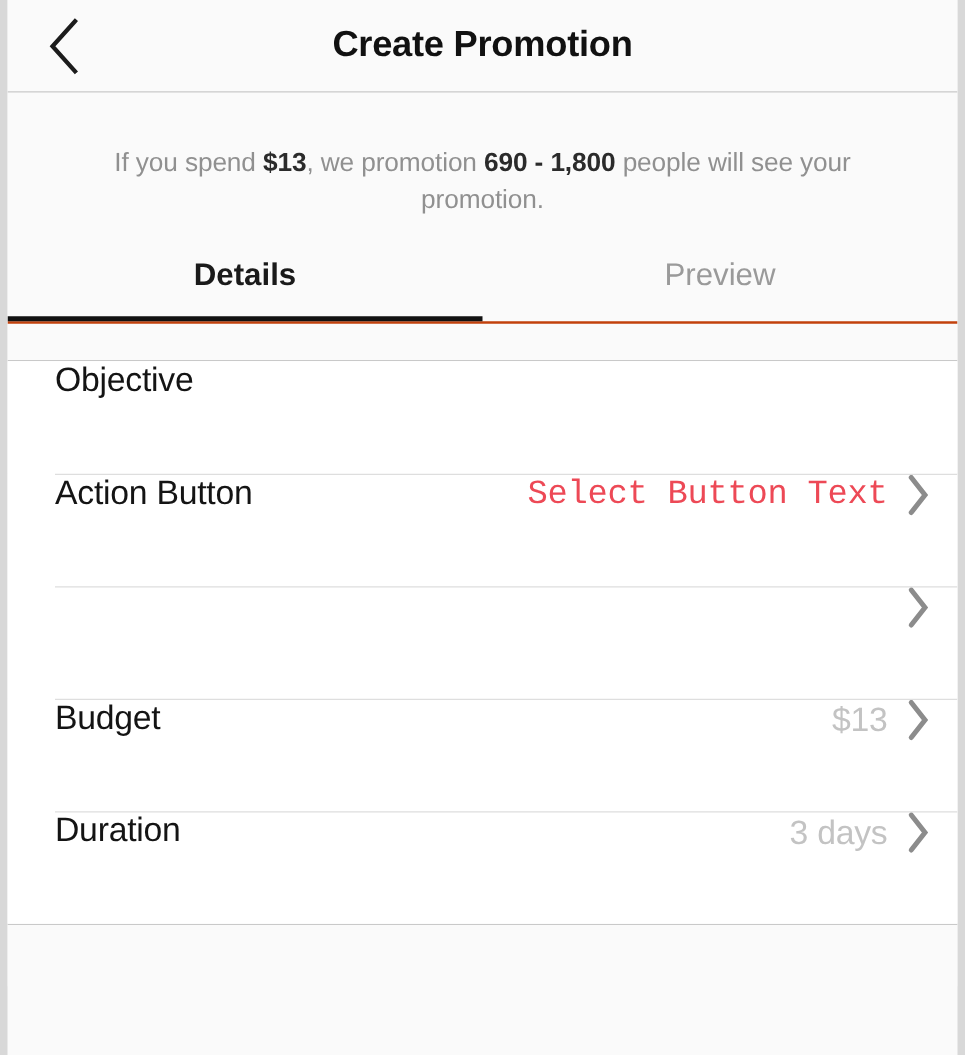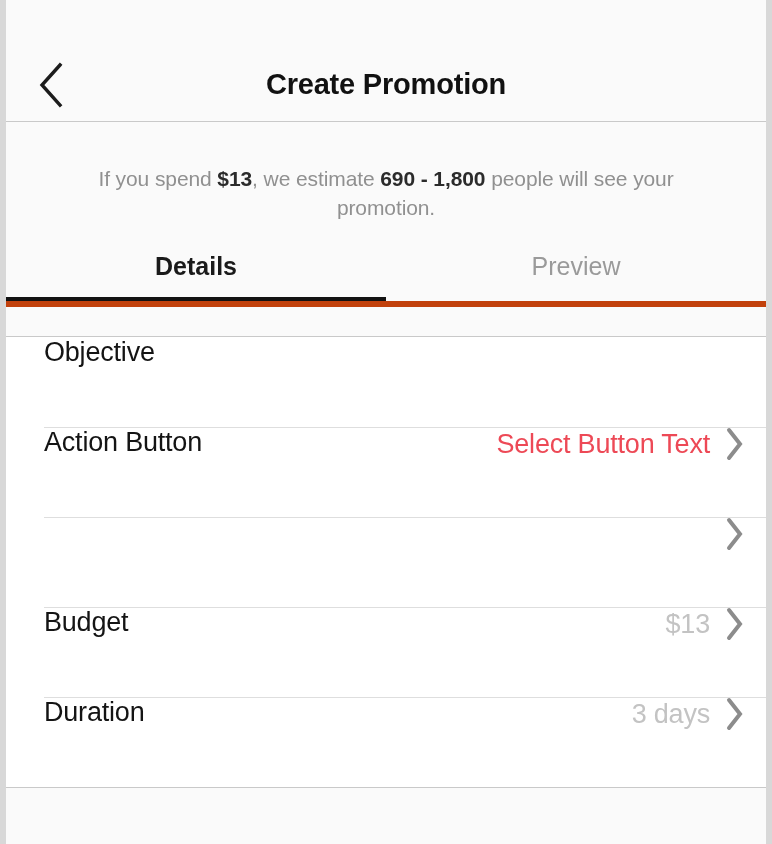--- a/index.html
+++ b/index.html
@@ -24,21 +24,20 @@
   }
 
   
   .nav-bar {
     position: relative;
     height: 74px;
     background: #fafafa;
     border-bottom: 1px solid #c9c9c9;
     display: flex;
     align-items: center;
-    margin-top: 48px;
   }
 
   .back-btn {
     position: absolute;
     left: 14px;
     top: 0;
     height: 74px;
     width: 62px;
     display: flex;
     align-items: center;
@@ -75,21 +74,21 @@
     color: #2b2b2b;
     font-weight: bold;
   }
 
   
   .tab-bar {
     position: relative;
     display: flex;
     height: 75px;
     background: #fafafa;
-    border-bottom: 6px solid #c2410c;
+    border-bottom: 2px solid #c2410c;
   }
 
   .tab {
     flex: 1 1 50%;
     display: flex;
     align-items: center;
     justify-content: center;
     font-size: 25px;
     cursor: pointer;
     position: relative;
@@ -163,21 +162,21 @@
     gap: 14px;
   }
 
   .row-value {
     font-size: 27px;
     letter-spacing: -0.2px;
     white-space: nowrap;
   }
 
   .row-value.muted { color: #c3c3c3; }
-  .row-value.accent { color: #ed4956; }
+  .row-value.accent { color: #ed4956; font-family: Liberation Mono, monospace; }
 
   .chev {
     display: block;
     flex: none;
   }
 
   
   .list-bottom-border {
     height: 1px;
     background: #c9c9c9;
@@ -196,21 +195,21 @@
   <div class="nav-bar">
     <button class="back-btn">
       <svg width="30" height="48" viewBox="0 0 30 48">
         <polyline points="24,4 6,24 24,44" fill="none" stroke="#1c1c1c" stroke-width="3.4" stroke-linecap="square" stroke-linejoin="miter"></polyline>
       </svg>
     </button>
     <div class="nav-title">Create Promotion</div>
   </div>
 
   <div class="estimate-block">
-    <p class="estimate-text"><span>If you spend </span><span class="strong">$13</span><span>, we estimate </span><span class="strong">690 - 1,800</span><span> people will see your promotion.</span></p>
+    <p class="estimate-text"><span>If you spend </span><span class="strong">$13</span><span>, we promotion </span><span class="strong">690 - 1,800</span><span> people will see your promotion.</span></p>
   </div>
 
   <div class="tab-bar">
     <button class="tab active">
       <span>Details</span>
     </button>
     <button class="tab inactive">
       <span>Preview</span>
     </button>
     <div class="tab-indicator"></div>

